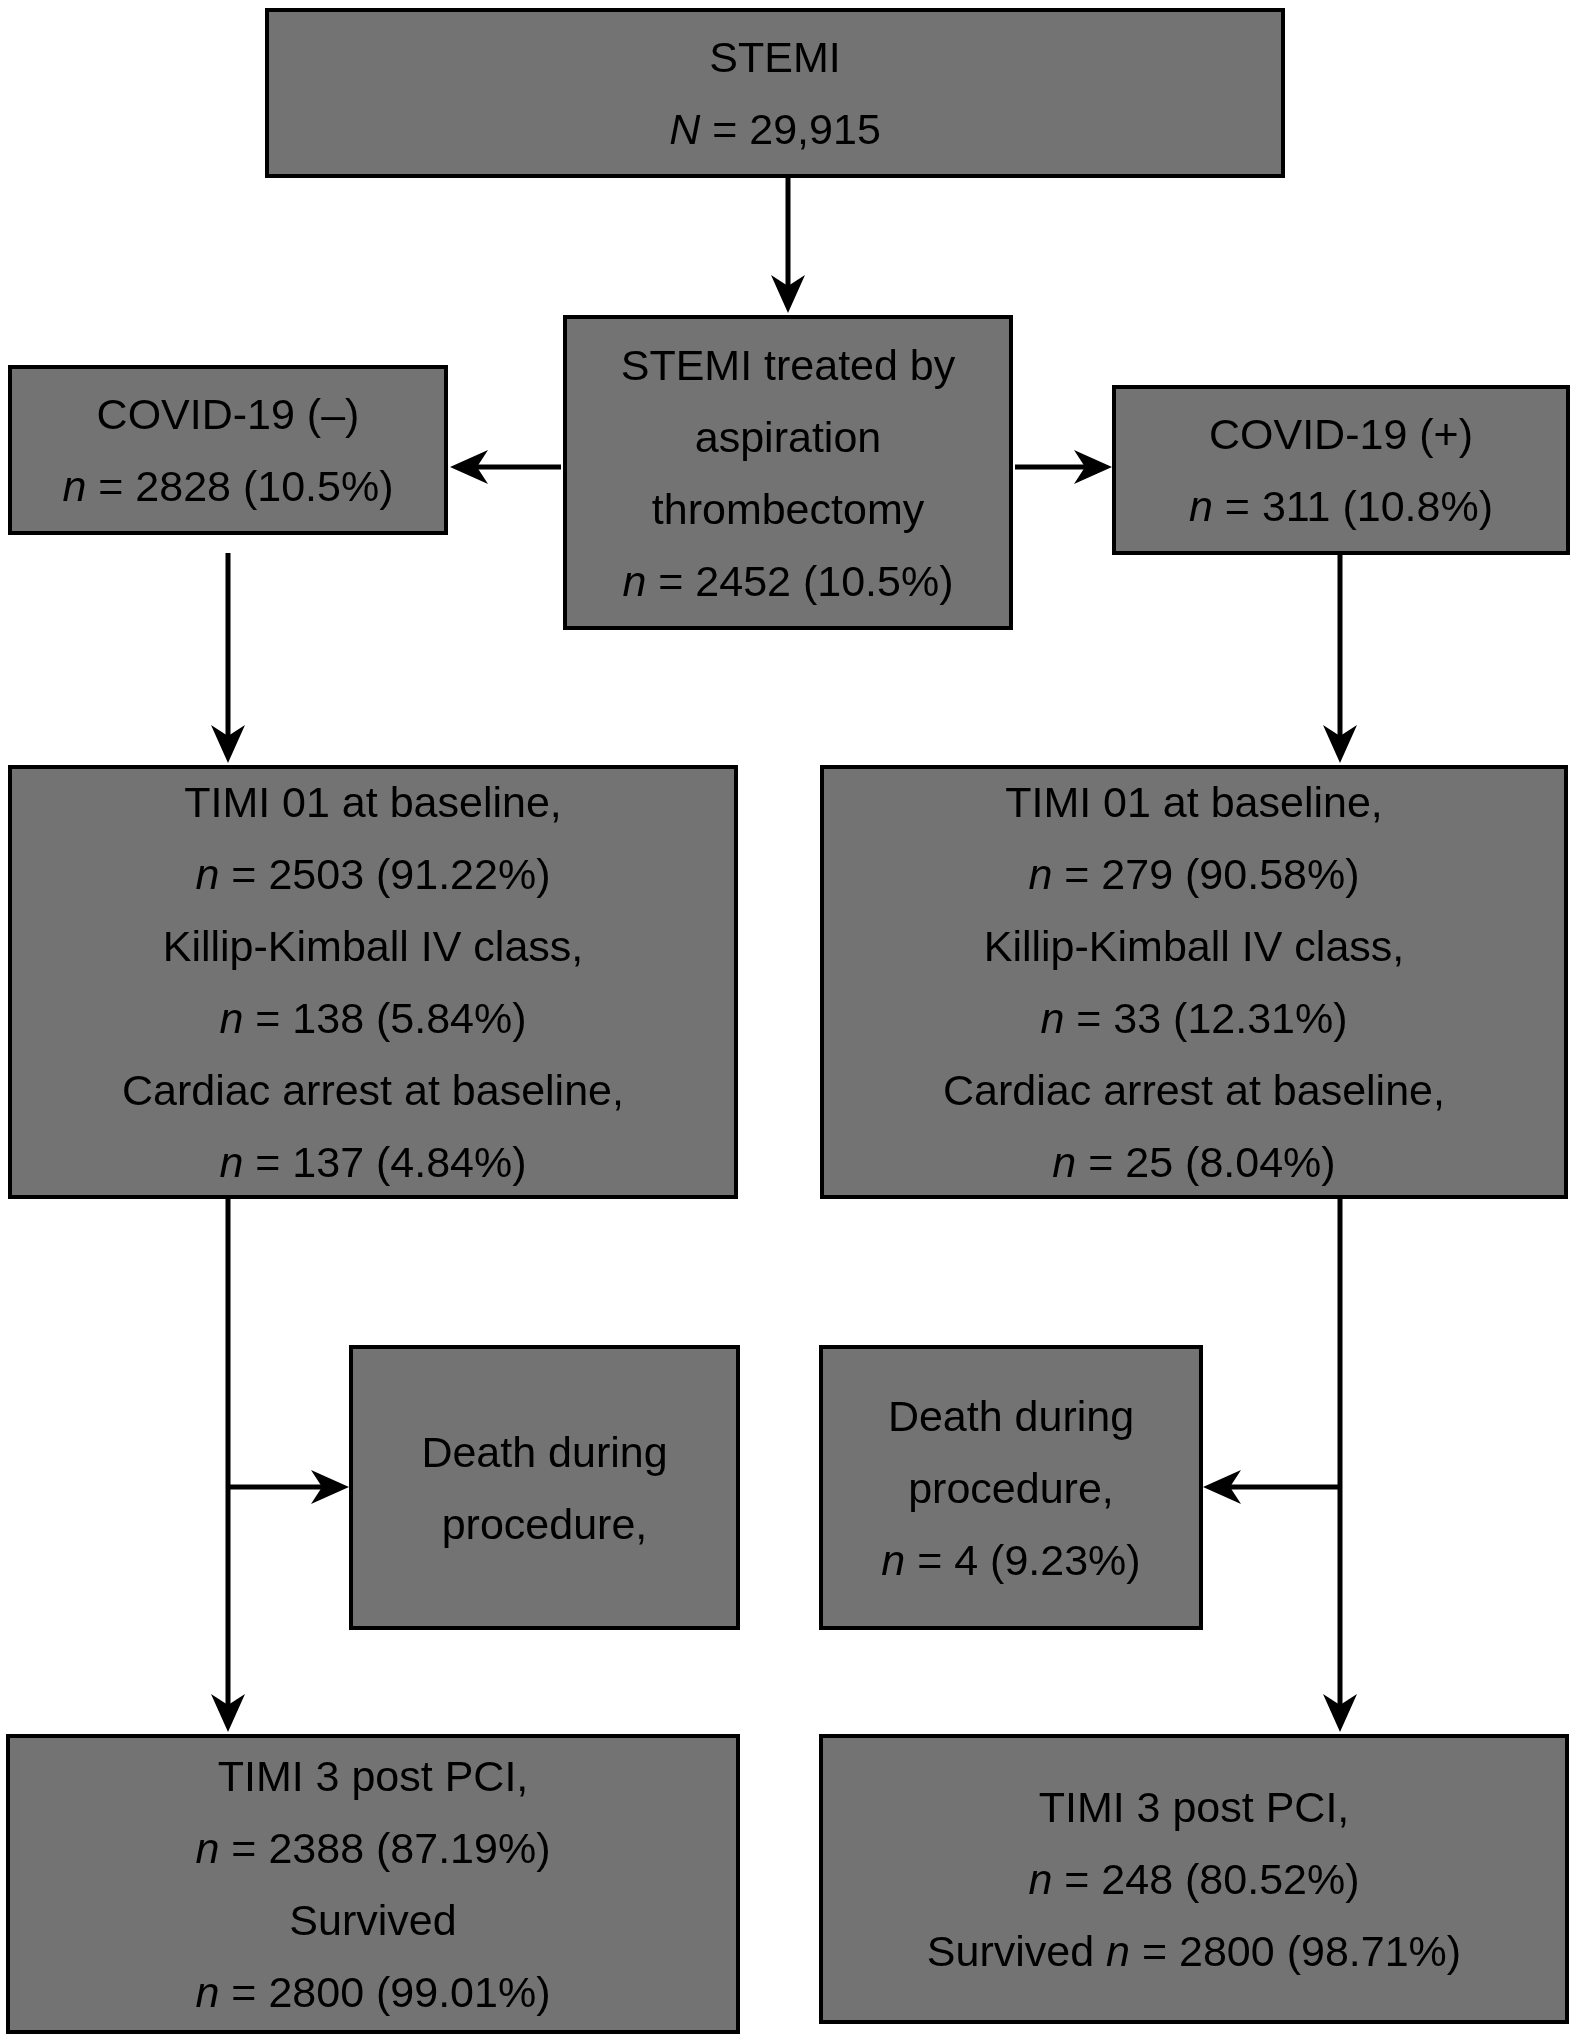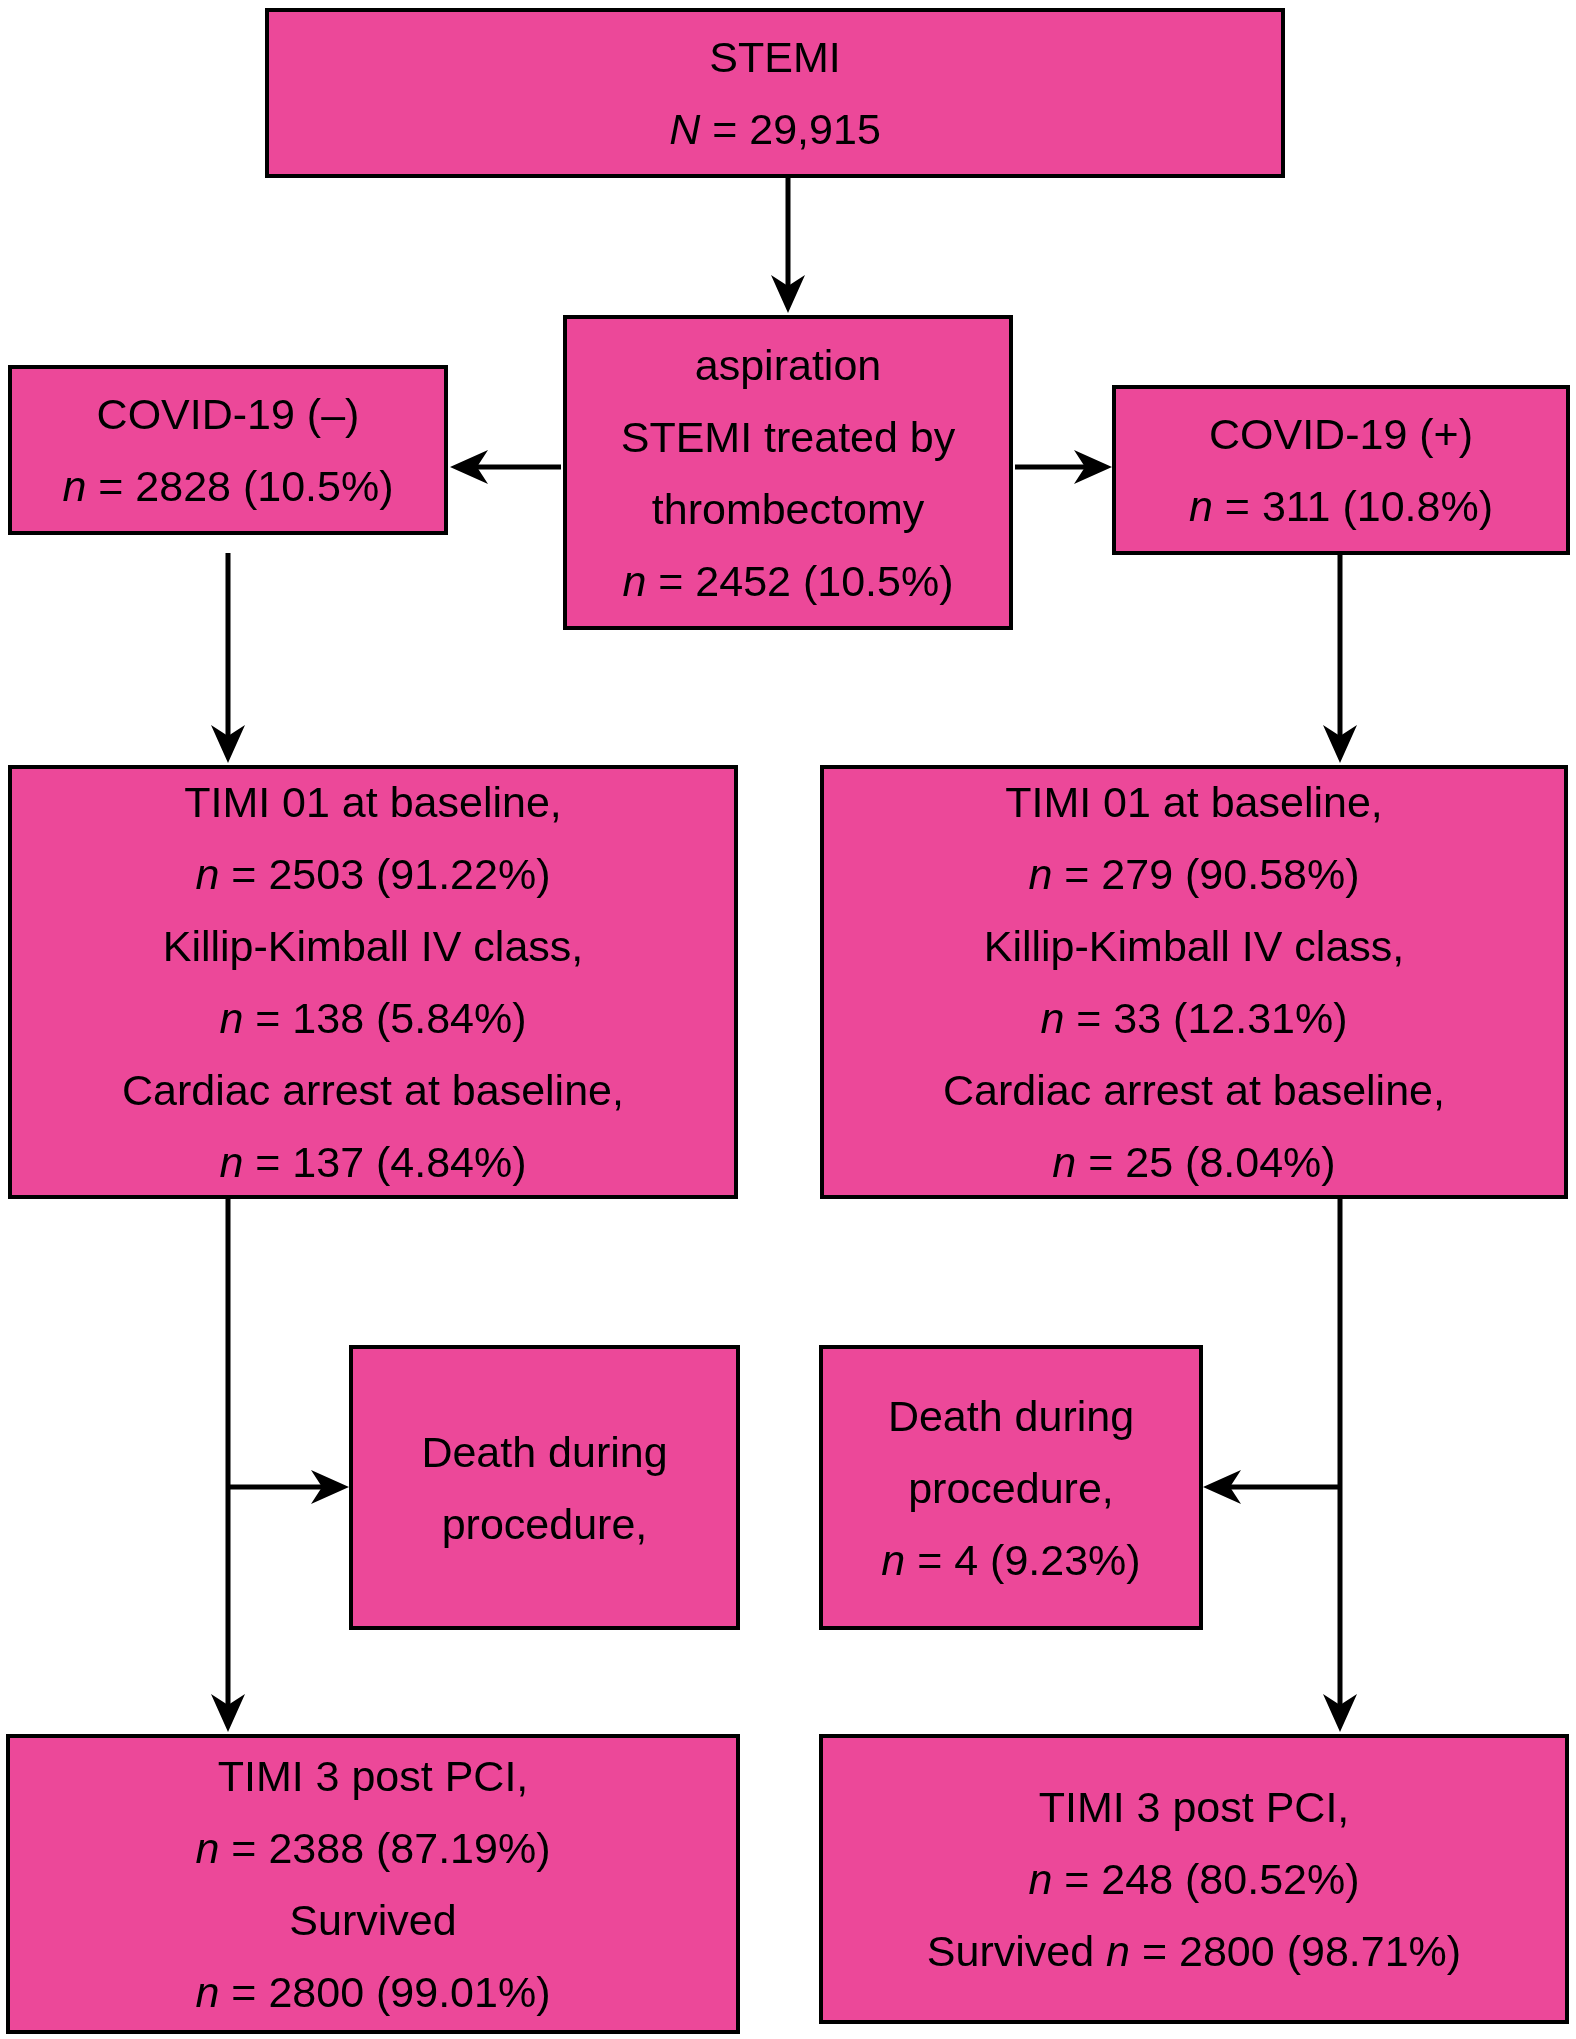--- a/index.html
+++ b/index.html
@@ -12,21 +12,21 @@
     width: 1576px;
     height: 2039px;
     background: #ffffff;
     font-family: "Liberation Sans", sans-serif;
     color: #000000;
     overflow: hidden;
   }
   .box {
     position: absolute;
     border: 4px solid #000000;
-    background: #ec4899;
+    background: #737373;
     display: flex;
     flex-direction: column;
     justify-content: center;
     align-items: center;
     text-align: center;
     font-size: 43px;
     font-weight: 400;
     box-sizing: border-box;
   }
   .box .line {
@@ -108,22 +108,22 @@
       <polygon points="1203,1487 1241,1470 1230,1487 1241,1504"></polygon>
     </g>
   </svg>
 
   <div class="box" id="box-stemi">
       <div class="line"><span>STEMI</span></div>
       <div class="line"><i>N</i><span> = 29,915</span></div>
     </div>
 
   <div class="box" id="box-treated">
+      <div class="line"><span>STEMI treated by</span></div>
       <div class="line"><span>aspiration</span></div>
-      <div class="line"><span>STEMI treated by</span></div>
       <div class="line"><span>thrombectomy</span></div>
       <div class="line"><i>n</i><span> = 2452 (10.5%)</span></div>
     </div>
 
   <div class="box" id="box-covid-neg">
       <div class="line"><span>COVID-19 (–)</span></div>
       <div class="line"><i>n</i><span> = 2828 (10.5%)</span></div>
     </div>
 
   <div class="box" id="box-covid-pos">

